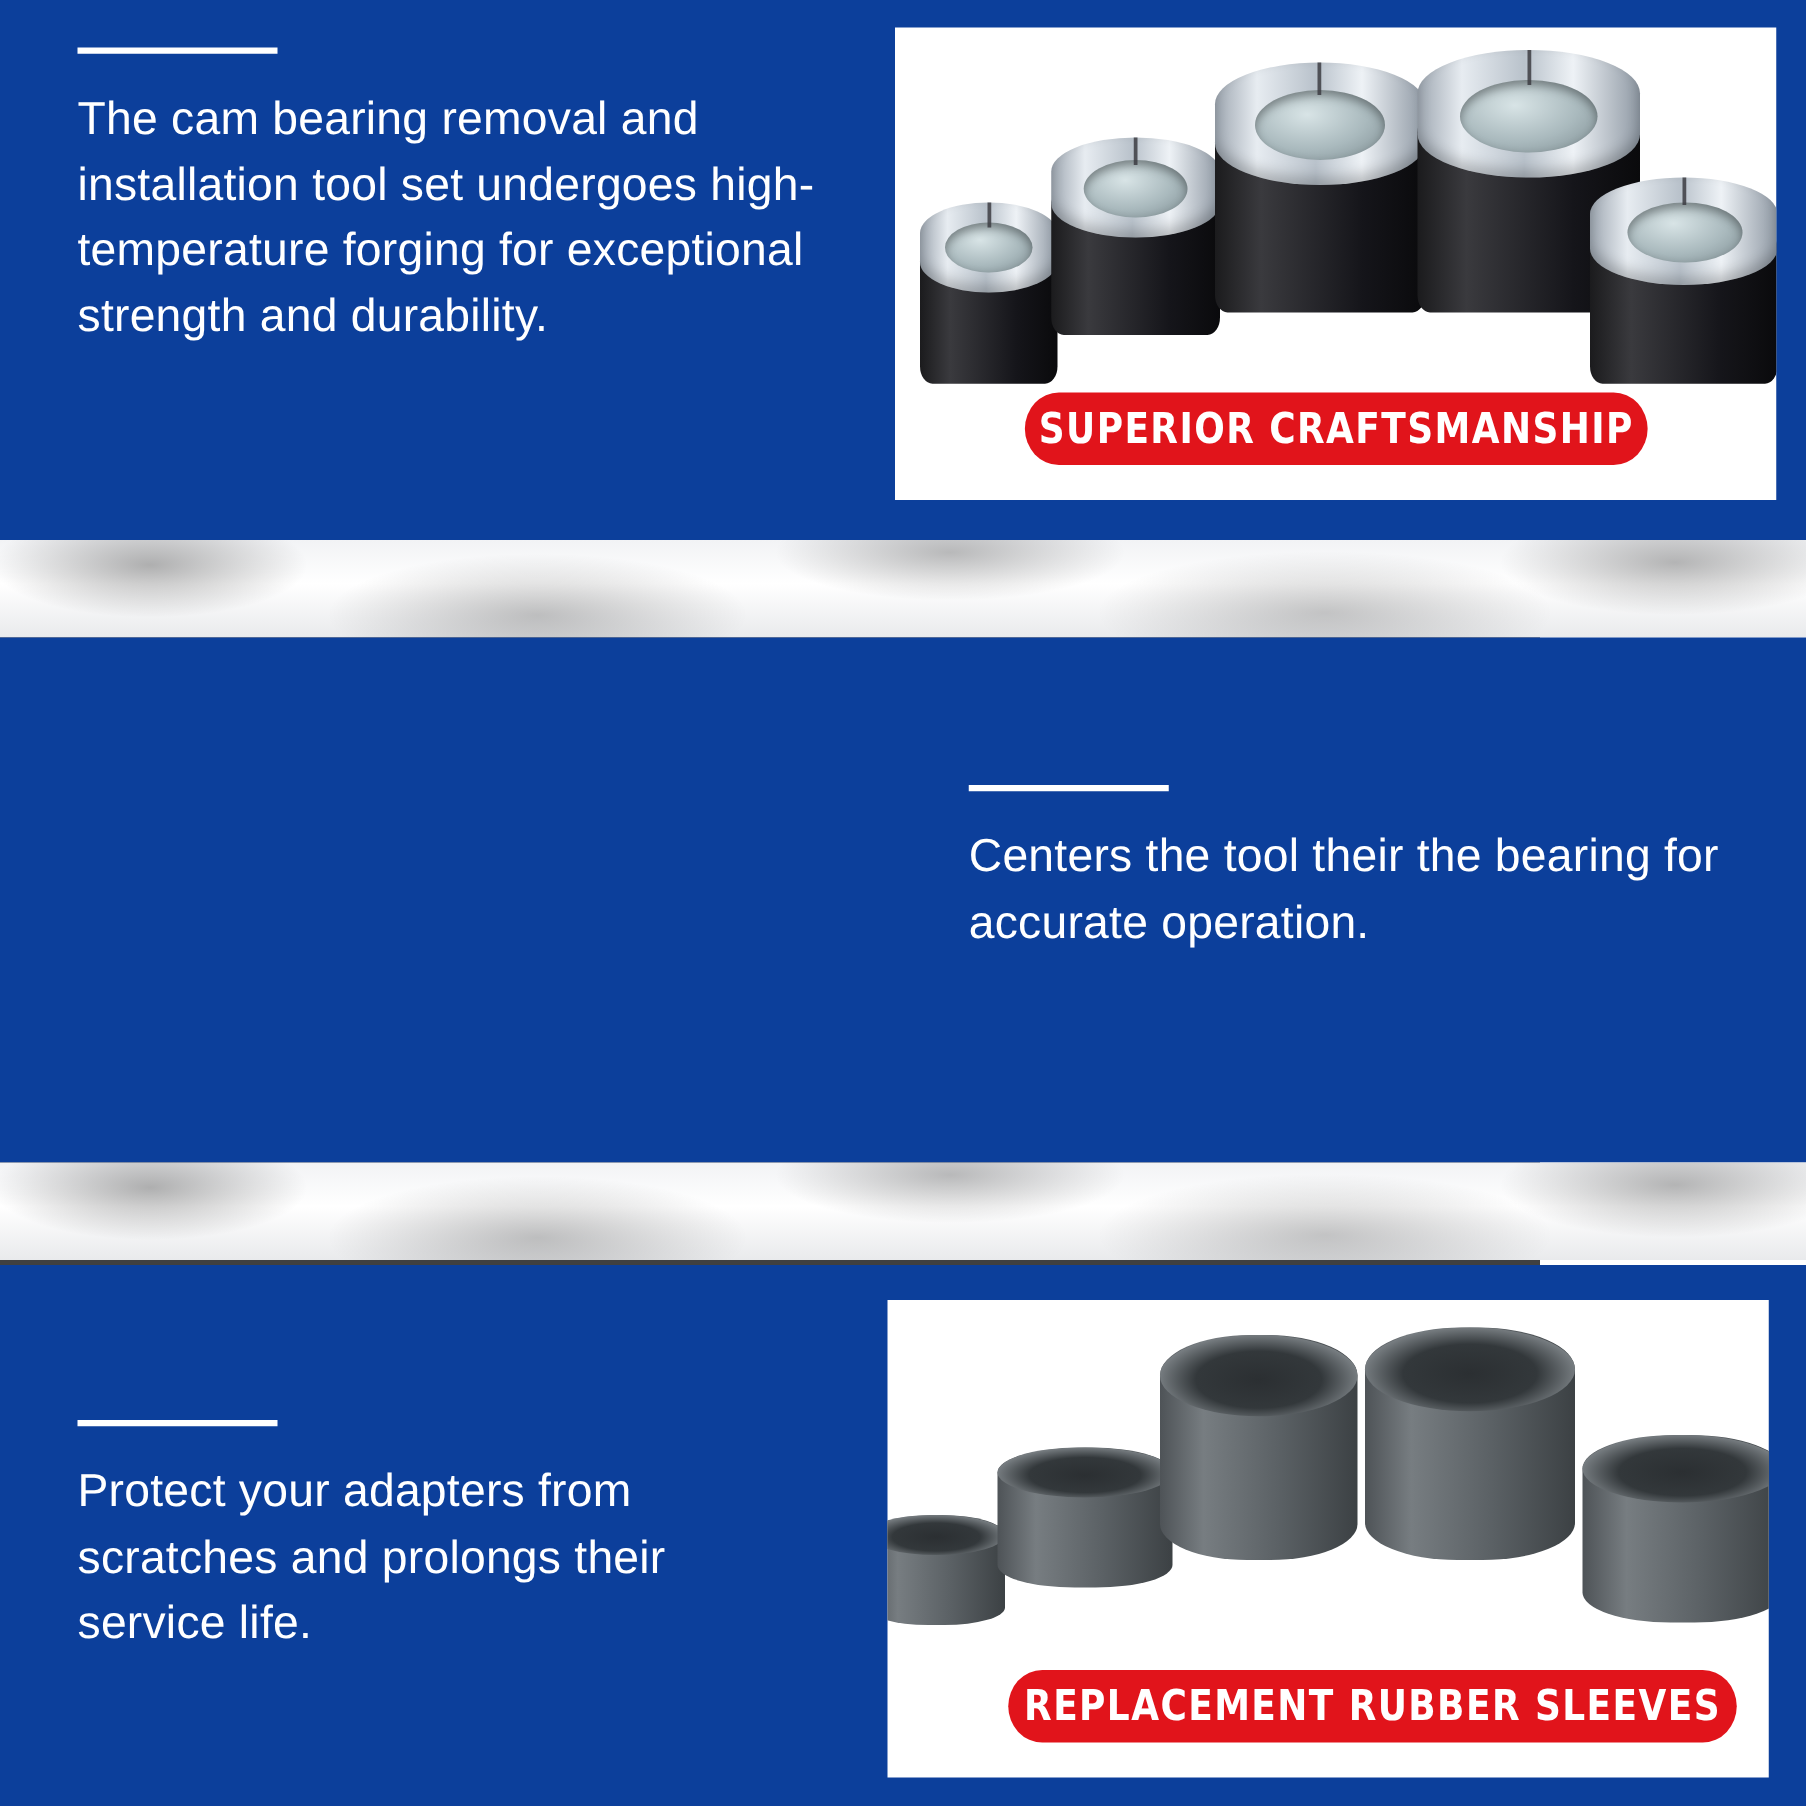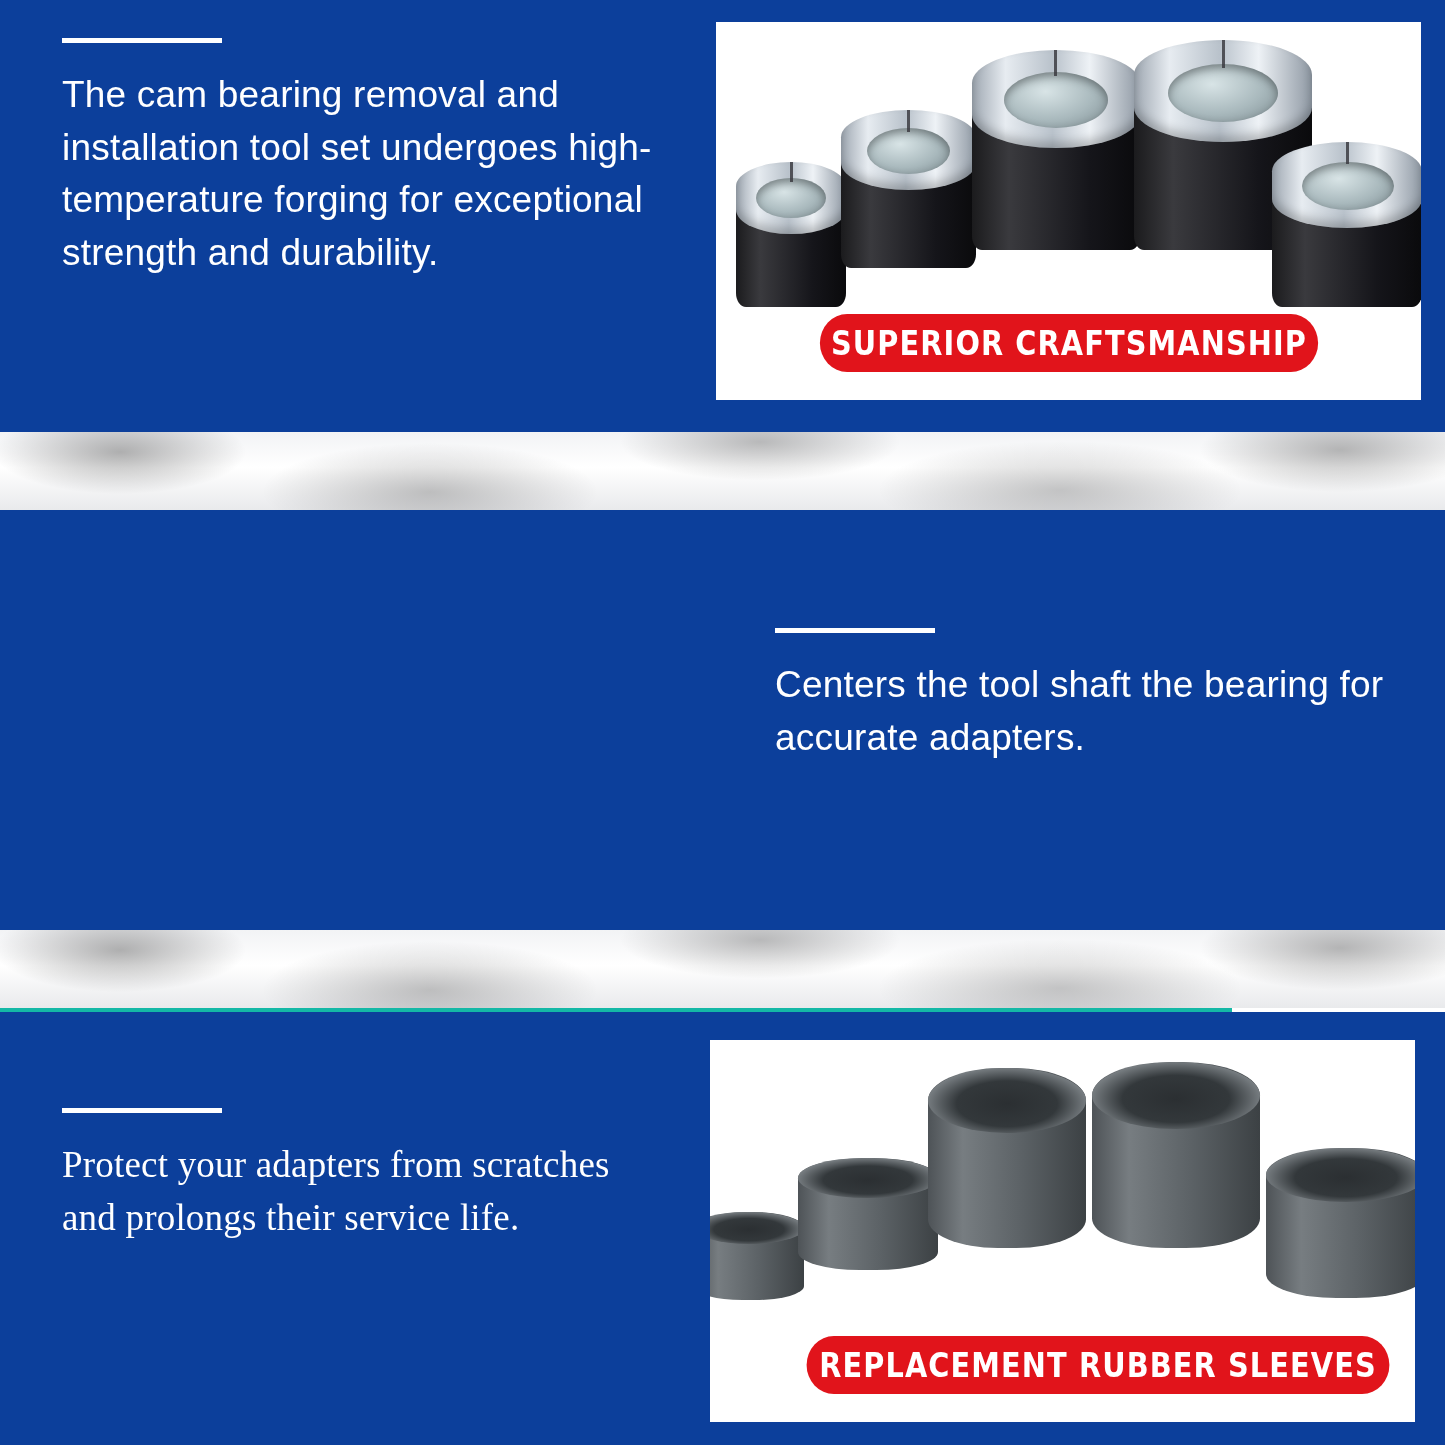--- a/index.html
+++ b/index.html
@@ -10,21 +10,21 @@
     width: 1445px;
     height: 1445px;
     background: #ffffff;
     font-family: "Liberation Sans", sans-serif;
     overflow: hidden;
   }
   .page {
     position: relative;
     width: 1232px;
     height: 1445px;
-    background: #14b8a6;
+    background: #404040;
   }
 
   
   .panel {
     position: absolute;
     left: 0;
     width: 1445px;
     background: #0c3f9b;
     overflow: hidden;
   }
@@ -249,29 +249,29 @@
     </div>
   </div>
 
   <div class="divider" id="divider-1"></div>
 
   <div class="panel" id="panel-2">
 
 
     <div class="text-block" id="text-2" style="top:118px; left:775px;">
       <div class="rule"></div>
-      <div class="blurb">Centers the tool shaft the bearing for accurate adapters.</div>
+      <div class="blurb">Centers the tool their the bearing for accurate operation.</div>
     </div>
   </div>
 
   <div class="divider" id="divider-2"></div>
 
   <div class="panel" id="panel-3">
 
-    <div class="text-block" id="text-3" style="top:96px;font-family:Liberation Serif, serif;">
+    <div class="text-block" id="text-3" style="top:124px;">
       <div class="rule"></div>
       <div class="blurb">Protect your adapters from scratches and prolongs their service life.</div>
     </div>
 
     <div class="photo-card" id="photo-3" style="top:28px;">
 
       <div class="sleeve" style="left:-16px; top:172px; width:110px; height:88px;">
         <div class="tube"></div>
         <div class="rim"></div>
       </div>

